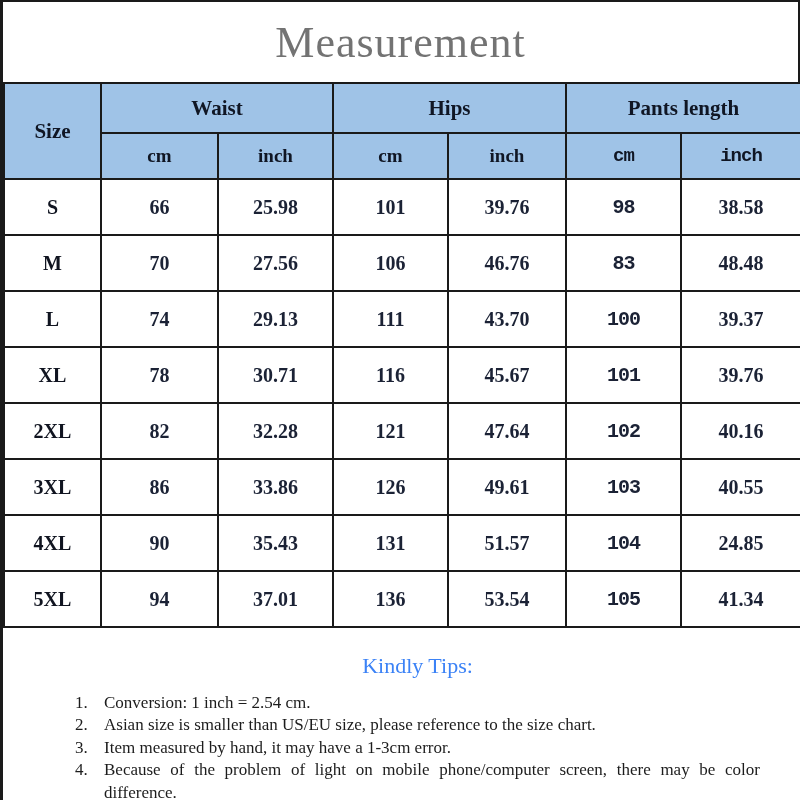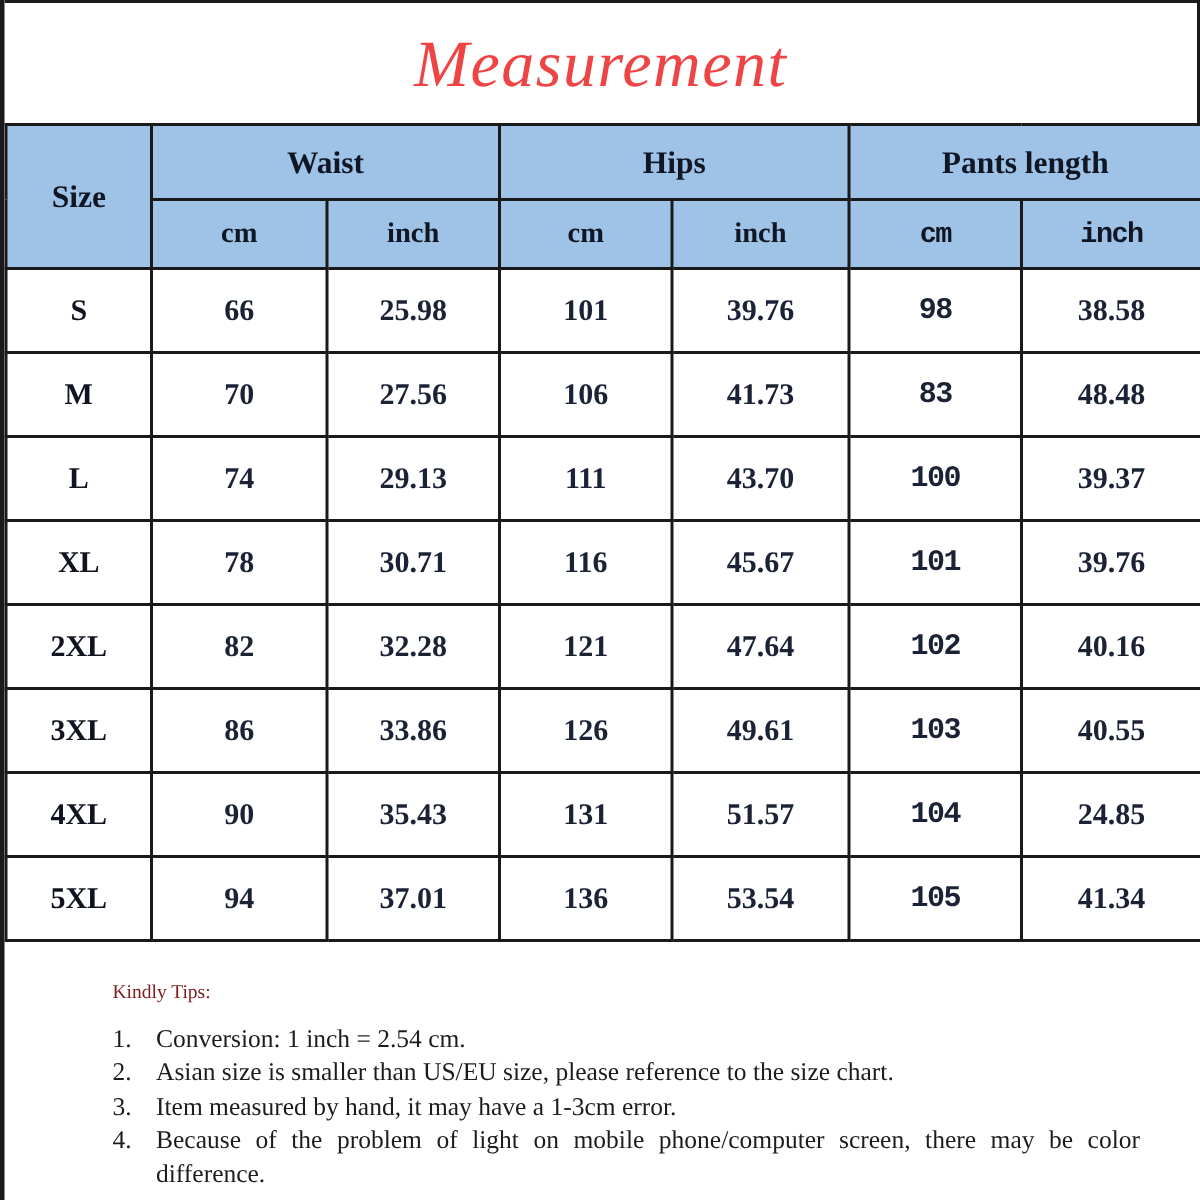--- a/index.html
+++ b/index.html
@@ -22,22 +22,21 @@
     border-right: 2px solid var(--border, #1a1a1a);
     display: flex;
     align-items: center;
     justify-content: center;
   }
   .title-bar h1 {
     margin: 0;
     font-size: 44px;
     font-weight: 400;
     letter-spacing: 1px;
-    color: #ef4444;
-    font-style: italic;
+    color: #737373;
   }
 
   table.size-table {
     width: 100%;
     border-collapse: collapse;
     table-layout: fixed;
   }
   table.size-table th,
   table.size-table td {
     border: 2px solid var(--border, #1a1a1a);
@@ -73,24 +72,25 @@
   td.val {
     font-size: 20px;
     font-weight: 700;
     color: var(--value-text, #1b2235);
   }
 
   .tips {
     padding: 25px 40px 0 72px;
   }
   .tips-heading {
-    font-size: 13px;
-    color: #7f1d1d;
+    font-size: 22px;
+    color: #3b82f6;
     margin: 0 0 13px 0;
     font-weight: 400;
+    text-align: center;
   }
   .tip {
     display: flex;
     line-height: 22.4px;
     font-size: 17px;
     color: #1c1c1c;
   }
   .tip-num {
     width: 29px;
     flex: 0 0 29px;
@@ -143,21 +143,21 @@
       <td class="val">101</td>
       <td class="val">39.76</td>
       <td class="val mono">98</td>
       <td class="val">38.58</td>
     </tr>
     <tr class="data-row">
       <td class="size-cell">M</td>
       <td class="val">70</td>
       <td class="val">27.56</td>
       <td class="val">106</td>
-      <td class="val">41.73</td>
+      <td class="val">46.76</td>
       <td class="val mono">83</td>
       <td class="val">48.48</td>
     </tr>
     <tr class="data-row">
       <td class="size-cell">L</td>
       <td class="val">74</td>
       <td class="val">29.13</td>
       <td class="val">111</td>
       <td class="val">43.70</td>
       <td class="val mono">100</td>

